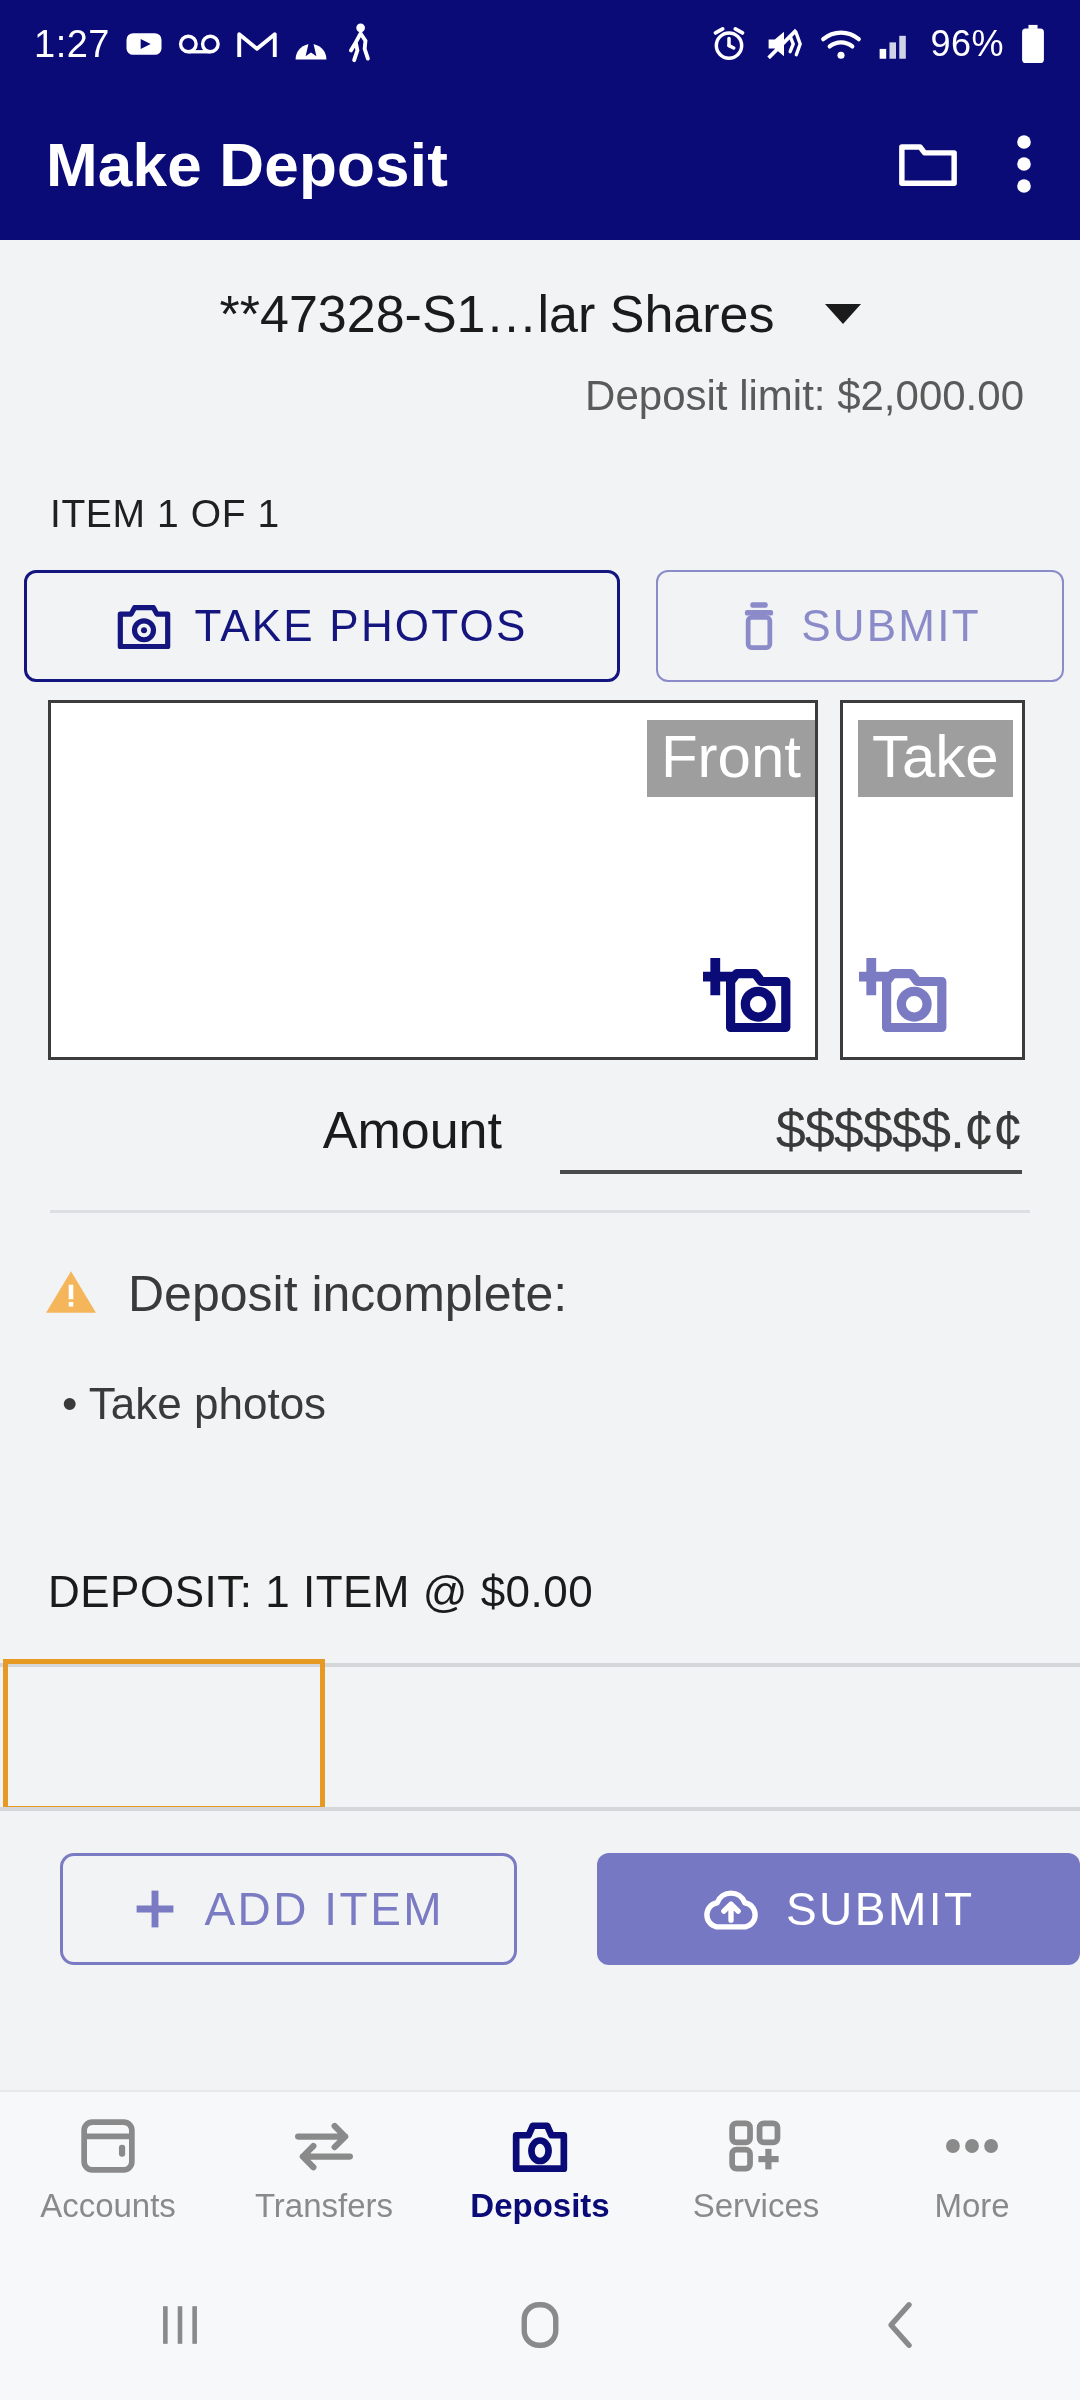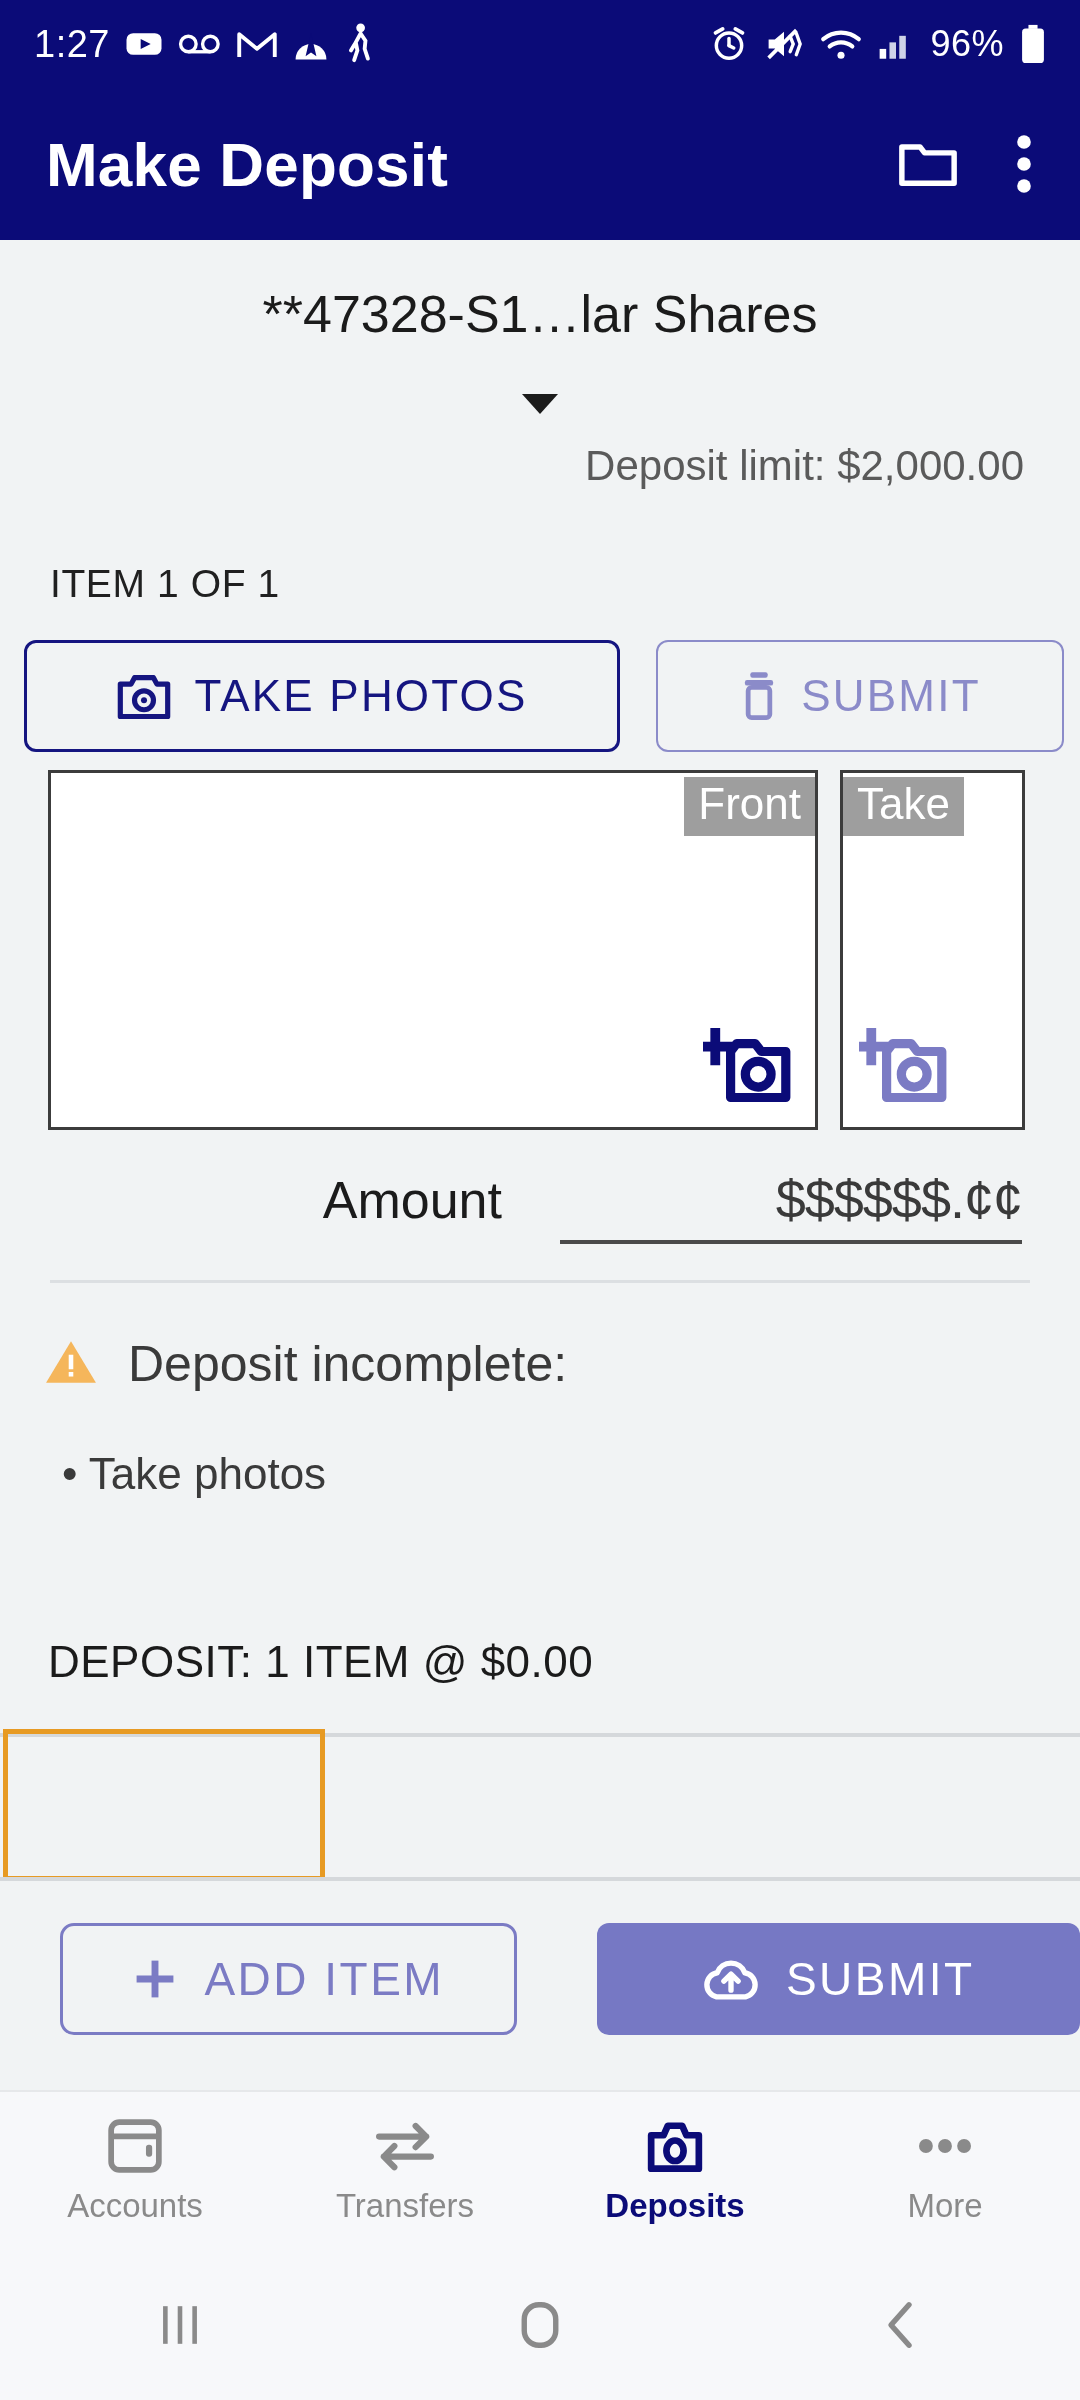--- a/index.html
+++ b/index.html
@@ -32,21 +32,21 @@
   }
   .appbar-title { font-size:62px; font-weight:700; letter-spacing:0.2px; flex:1; }
   .appbar-actions { display:flex; align-items:center; gap:56px; }
   .icon-btn { display:flex; align-items:center; justify-content:center; cursor:pointer; }
 
   
   .content { position:absolute; left:0; top:240px; width:1080px; bottom:0; }
 
   .acct-row {
     display:flex; align-items:center; justify-content:center;
-    gap:50px; padding-top:44px;flex-direction:column;
+    gap:50px; padding-top:44px;
   }
   .acct-name { font-size:52px; color:#1b1b1b; font-weight:400; }
   .caret { width:0;height:0;border-left:18px solid transparent;border-right:18px solid transparent;border-top:20px solid #1b1b1b; }
 
   .acct-limit {
     text-align:right; padding:28px 56px 0 0;
     font-size:42px; color:#5a5a5a;
   }
 
   .item-label {
@@ -61,22 +61,22 @@
   }
   .btn-take { flex:0 0 596px; border:3px solid #151580; color:#151580; }
   .btn-del  { flex:0 0 408px; border:2px solid #8b8bc9; color:#8b8bc9; }
 
   
   .panels { display:flex; align-items:flex-start; gap:22px; padding:18px 0 0 48px; }
   .panel { background:#ffffff; border:3px solid #3c3c3c; position:relative; }
   .panel-front { width:770px; height:360px; }
   .panel-back  { width:185px; height:360px; }
   .panel-tag {
-    position:absolute; top:4px; background:#9e9e9e; color:#ffffff;
-    font-size:44px; padding:2px 14px 6px 14px; line-height:1.15;
+    position:absolute; top:17px; background:#9e9e9e; color:#ffffff;
+    font-size:60px; padding:2px 14px 6px 14px; line-height:1.15;margin-left:15px;
   }
   .panel-front .panel-tag { right:0; }
   .panel-back  .panel-tag { left:0; }
   .panel-cam { position:absolute; right:20px; bottom:18px; }
   .panel-back .panel-cam { right:auto; left:16px; }
 
   
   .amount-row {
     display:flex; align-items:flex-end; padding:38px 58px 0 0;
     justify-content:flex-end; gap:58px;
@@ -351,20 +351,30 @@
     </div>
     <div class="nav-item active">
       <svg width="62" height="58" viewBox="0 0 26 24">
           <path d="M3 7.5 h5.2 l1.8 -4 h6 l1.8 4 h5.2 v14 h-20 Z" fill="none" stroke="#0b0b78" stroke-width="2.8" stroke-linejoin="round"></path>
           <ellipse cx="13" cy="14" rx="3.6" ry="4.3" fill="none" stroke="#0b0b78" stroke-width="2.8"></ellipse>
         </svg>
       <span class="nav-label">Deposits</span>
     </div>
     <div class="nav-item">
       <svg width="62" height="58" viewBox="0 0 26 24">
+          <rect x="3" y="2.5" width="7.5" height="8" rx="1.8" fill="none" stroke="#8a8a8a" stroke-width="2.4"></rect>
+          <rect x="14.5" y="2.5" width="7.5" height="8" rx="1.8" fill="none" stroke="#8a8a8a" stroke-width="2.4"></rect>
+          <rect x="3" y="13.5" width="7.5" height="8" rx="1.8" fill="none" stroke="#8a8a8a" stroke-width="2.4"></rect>
+          <line x1="18.2" y1="13.2" x2="18.2" y2="21.8" stroke="#8a8a8a" stroke-width="2.6"></line>
+          <line x1="14" y1="17.5" x2="22.5" y2="17.5" stroke="#8a8a8a" stroke-width="2.6"></line>
+        </svg>
+      <span class="nav-label">Services</span>
+    </div>
+    <div class="nav-item">
+      <svg width="62" height="58" viewBox="0 0 26 24">
           <circle cx="5" cy="12" r="2.9" fill="#8a8a8a"></circle>
           <circle cx="13" cy="12" r="2.9" fill="#8a8a8a"></circle>
           <circle cx="21" cy="12" r="2.9" fill="#8a8a8a"></circle>
         </svg>
       <span class="nav-label">More</span>
     </div>
   </div>
 
   <div class="sysnav">
     <div class="sys-item">

